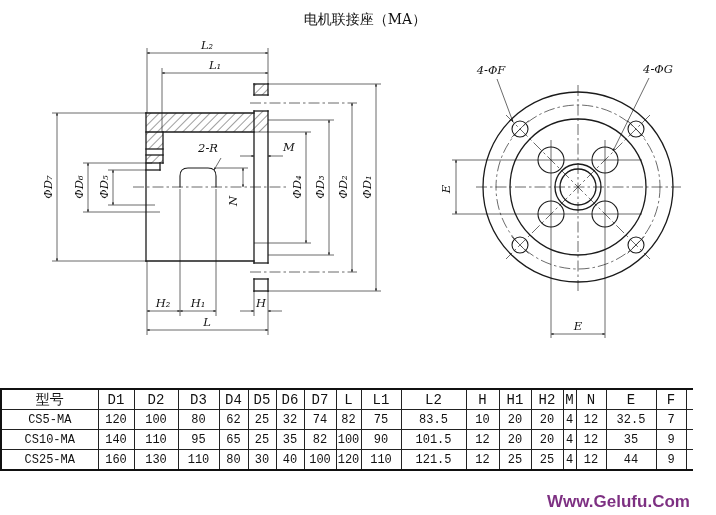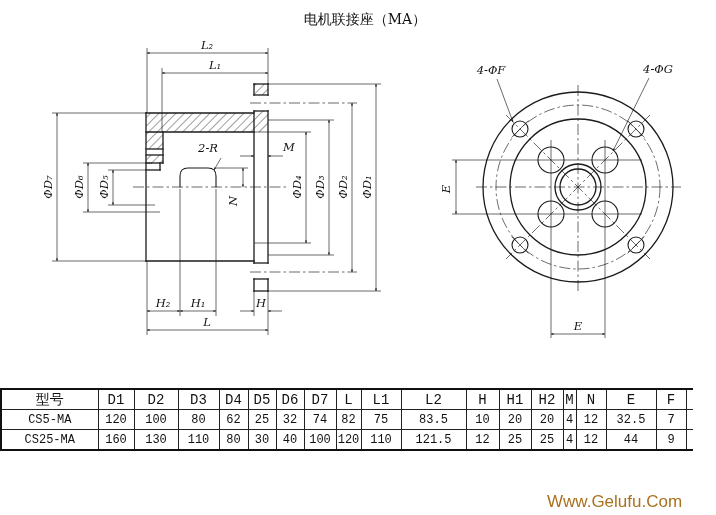--- a/index.html
+++ b/index.html
@@ -12,22 +12,22 @@
   .lbl{font:italic 11.5px "DejaVu Serif",serif;fill:#111;}
   .ttl{font:14px "DejaVu Serif","Liberation Serif",serif;fill:#111;}
   table.spec{position:absolute;left:0;top:388px;width:716px;border-collapse:collapse;
              table-layout:fixed;border:2px solid #111;background:#fff;}
   table.spec th,table.spec td{border:1px solid #222;text-align:center;padding:0;height:19px;
              font:12px "Liberation Mono","DejaVu Sans Mono",monospace;color:#111;font-weight:normal;}
   table.spec th{font-size:14px;}
   .wm-cn{position:absolute;left:550px;top:470px;font-size:20px;font-weight:bold;
          letter-spacing:8px;color:#c25a5a;opacity:0.5;pointer-events:none;z-index:5;
          font-family:"DejaVu Serif",serif;margin-top:44px;}
-  .wm-url{position:absolute;left:547px;top:492px;font-size:17px;color:#a16207;opacity:0.9;
-         pointer-events:none;z-index:5;font-family:"Liberation Sans",sans-serif;}
+  .wm-url{position:absolute;left:547px;top:492px;font-size:17px;color:#701a75;opacity:0.9;
+         pointer-events:none;z-index:5;font-family:"Liberation Sans",sans-serif;font-weight:bold;}
 </style>
 </head>
 <body>
 
 <div class="page">
 
 <svg width="716" height="387" viewBox="0 0 716 387">
   <defs>
     <pattern id="hatch" width="6" height="6" patternUnits="userSpaceOnUse" patternTransform="rotate(45)">
       <line x1="0" y1="0" x2="0" y2="6" stroke="#2a2a2a" stroke-width="0.9"></line>
@@ -267,20 +267,41 @@
           <td>10</td>
           <td>20</td>
           <td>20</td>
           <td>4</td>
           <td>12</td>
           <td>32.5</td>
           <td>7</td>
           <td>9</td>
         </tr>
         <tr>
+          <td>CS10-MA</td>
+          <td>140</td>
+          <td>110</td>
+          <td>95</td>
+          <td>65</td>
+          <td>25</td>
+          <td>35</td>
+          <td>82</td>
+          <td>100</td>
+          <td>90</td>
+          <td>101.5</td>
+          <td>12</td>
+          <td>20</td>
+          <td>20</td>
+          <td>4</td>
+          <td>12</td>
+          <td>35</td>
+          <td>9</td>
+          <td>9</td>
+        </tr>
+        <tr>
           <td>CS25-MA</td>
           <td>160</td>
           <td>130</td>
           <td>110</td>
           <td>80</td>
           <td>30</td>
           <td>40</td>
           <td>100</td>
           <td>120</td>
           <td>110</td>

